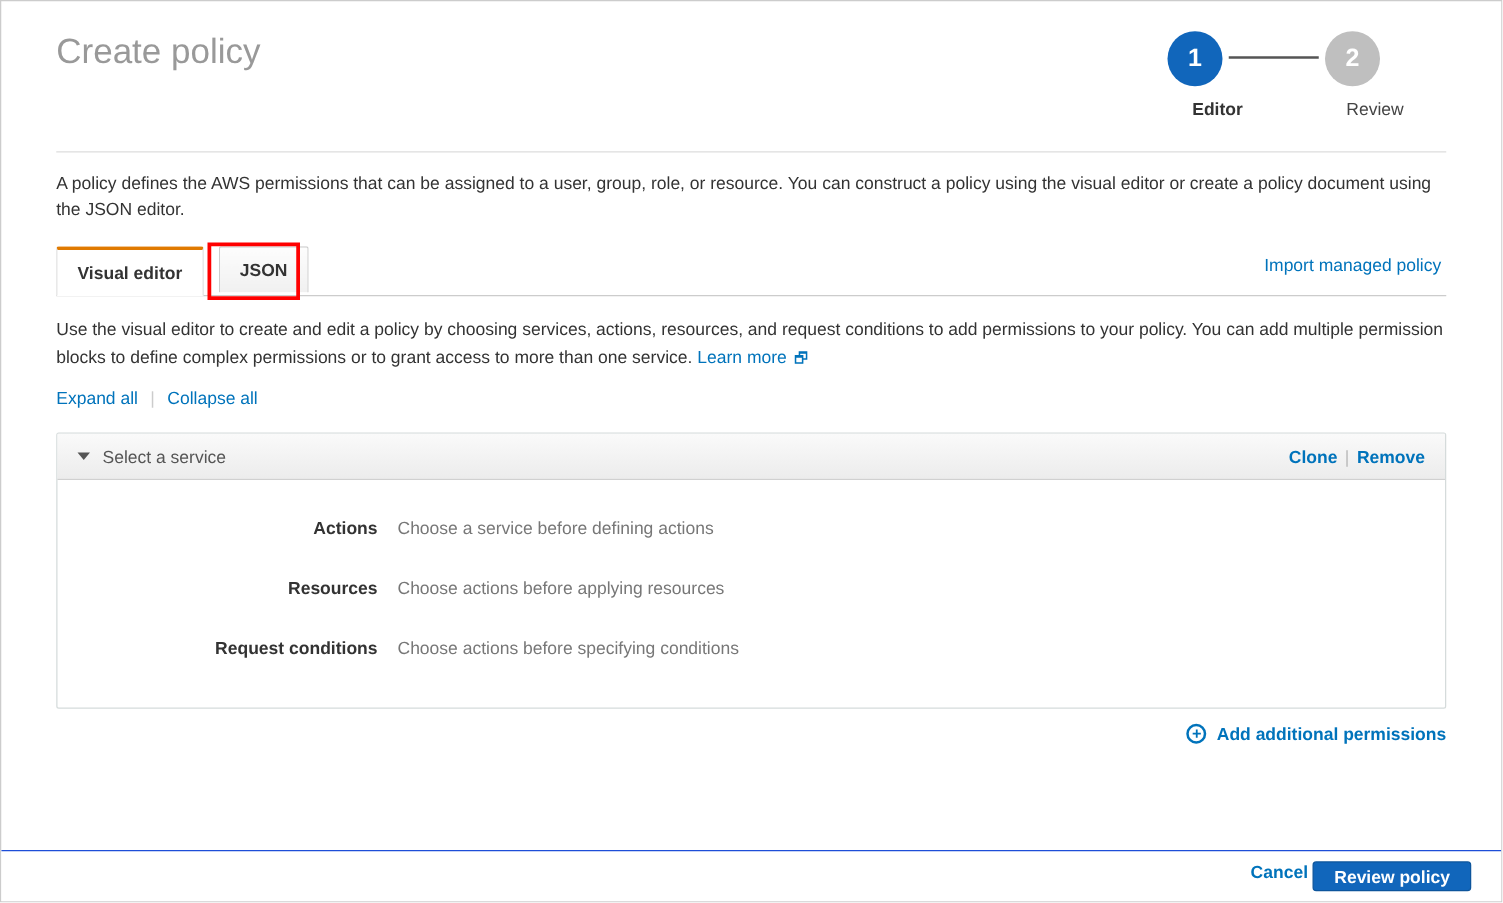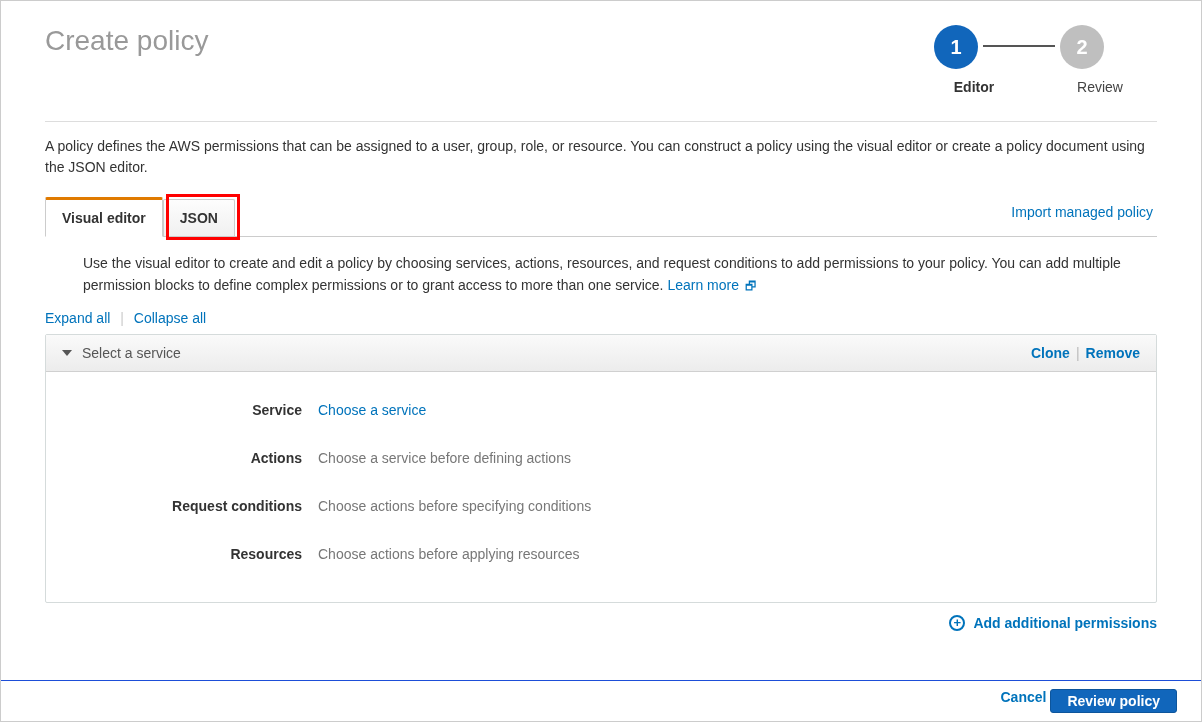--- a/index.html
+++ b/index.html
@@ -86,22 +86,22 @@
   .tabs-row {
     display: flex;
     justify-content: space-between;
     align-items: center;
     margin-top: 18px;
     border-bottom: 1px solid #ccc;
     position: relative;
   }
   .tabs {
     display: flex;
-    align-items: center;
-    gap: 0;
+    align-items: flex-start;
+    gap: 12px;
   }
   .tab {
     padding: 10px 16px 10px 16px;
     cursor: pointer;
     font-size: 14px;
     position: relative;
     top: 1px;
   }
   .tab-active {
     border: 1px solid #ccc;
@@ -123,42 +123,41 @@
     color: #0073bb;
     margin-bottom: 8px;
     margin-right: 4px;
     cursor: pointer;
     margin-left: 18px;
   }
   .subintro {
     margin-top: 16px;
     line-height: 1.55;
     color: #333;
-    margin-left: 38px;
   }
   .subintro a, .linkish {
     color: #0073bb;
     text-decoration: none;
     cursor: pointer;
   }
   .ext-icon {
     display: inline-block;
     margin-left: 2px;
     font-size: 12px;
     color: #0073bb;
   }
   .expand-row {
     margin-top: 14px;
   }
   .expand-row .sep {
     color: #ccc;
     margin: 0 6px;
   }
   .panel {
-    margin-top: 8px;
+    margin-top: 20px;
     border: 1px solid #d5dbdb;
     border-radius: 2px;
   }
   .panel-head {
     background: linear-gradient(#fafafa, #ececec);
     border-bottom: 1px solid #d0d0d0;
     padding: 10px 16px;
     display: flex;
     justify-content: space-between;
     align-items: center;
@@ -324,34 +323,30 @@
           <span>Select a service</span>
         </div>
         <div class="panel-head-right">
           <span class="linkish" style="font-weight:700">Clone</span>
           <span class="sep">|</span>
           <span class="linkish" style="font-weight:700">Remove</span>
         </div>
       </div>
       <div class="panel-body">
         <div class="form-row">
-          <div class="form-label">Service</div>
-          <div class="form-value link">Choose a service</div>
-        </div>
-        <div class="form-row">
           <div class="form-label">Actions</div>
           <div class="form-value placeholder">Choose a service before defining actions</div>
+        </div>
+        <div class="form-row">
+          <div class="form-label">Resources</div>
+          <div class="form-value placeholder">Choose actions before applying resources</div>
         </div>
         <div class="form-row">
           <div class="form-label">Request conditions</div>
           <div class="form-value placeholder">Choose actions before specifying conditions</div>
-        </div>
-        <div class="form-row">
-          <div class="form-label">Resources</div>
-          <div class="form-value placeholder">Choose actions before applying resources</div>
         </div>
       </div>
     </div>
 
     <div class="add-perm-row">
       <div class="add-perm">
         <span class="plus-circle">+</span>
         <span>Add additional permissions</span>
       </div>
     </div>

